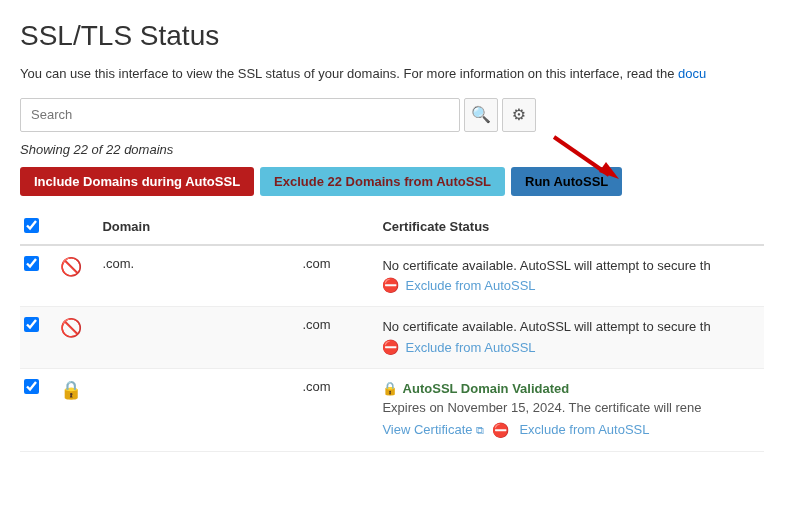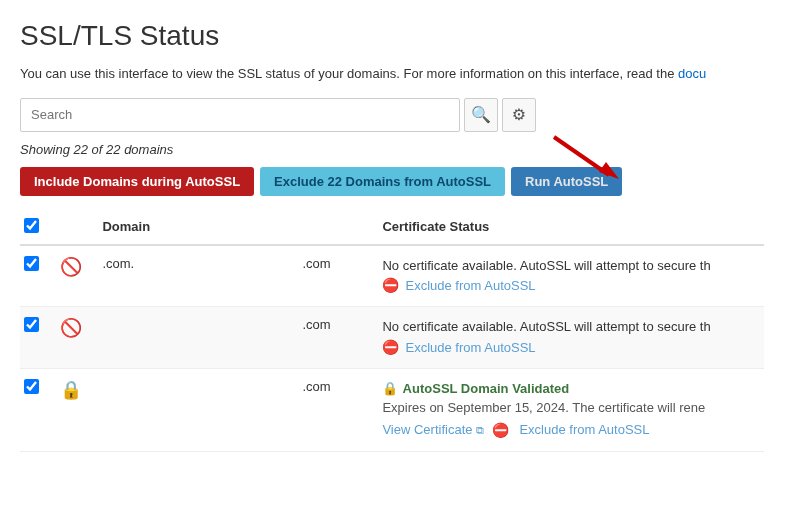--- a/index.html
+++ b/index.html
@@ -83,25 +83,25 @@
       border-radius: 3px;
       cursor: pointer;
       font-weight: bold;
     }
     .btn-include {
       background: #b91c1c;
       color: #fff;
     }
     .btn-exclude {
       background: #5bc0de;
-      color: #0c4a6e;
+      color: #7f1d1d;
     }
     .btn-run {
       background: #337ab7;
-      color: #e5e5e5;
+      color: #000000;
       text-align: right;
     }
 
     .red-arrow {
       position: absolute;
       right: 140px;
       top: -40px;
       width: 80px;
       height: 60px;
     }
@@ -280,21 +280,21 @@
         <td class="status-icon-cell">
           <span class="status-icon-validated">🔒</span>
         </td>
         <td class="domain-cell"></td>
         <td class="domain-type-cell">.com</td>
         <td class="cert-status-cell">
           <div class="autossl-validated">
             <span>🔒</span>
             AutoSSL Domain Validated
           </div>
-          <div class="expires-text">Expires on September 15, 2024. The certificate will rene</div>
+          <div class="expires-text">Expires on November 15, 2024. The certificate will rene</div>
           <div class="cert-links">
             <a href="#" class="view-link">View Certificate <span class="external-link-icon">⧉</span></a>
             <span class="exclude-icon">⛔</span>
             <a href="#" class="exclude-link">Exclude from AutoSSL</a>
           </div>
         </td>
       </tr>
     </tbody>
   </table>
 </div>

